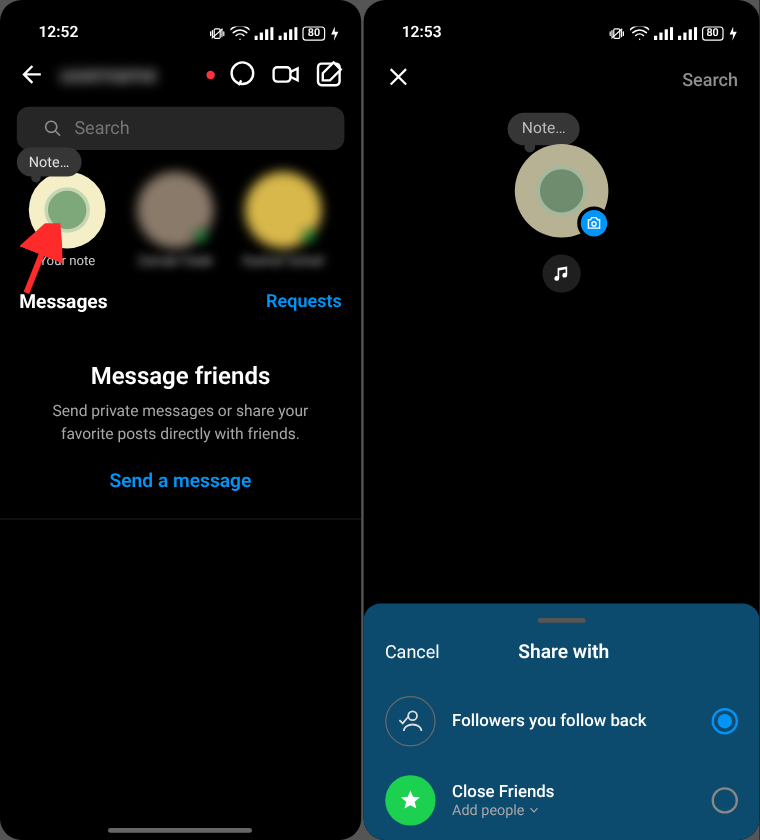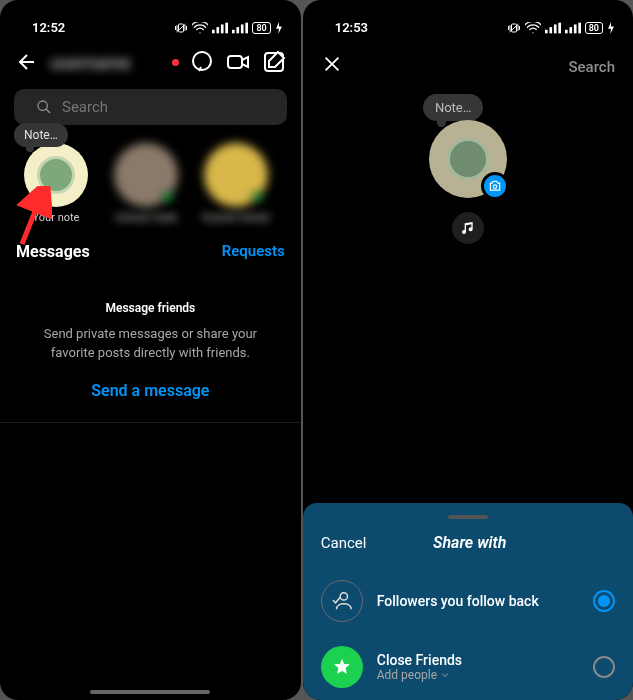--- a/index.html
+++ b/index.html
@@ -38,21 +38,21 @@
 
   .arrow-annot { position:absolute; top:186px; left:12px; z-index:5; color:#ff2a2a; }
 
   
   .dm-tabs { display:flex; justify-content:space-between; padding: 12px 16px 4px; }
   .dm-tabs .msgs { font-weight:700; font-size:16px; }
   .dm-tabs .req  { font-weight:600; font-size:15px; color:#0095f6; }
 
   
   .empty-state { text-align:center; padding: 36px 28px 22px; }
-  .empty-state h2 { font-size:12px; font-weight:600; margin-bottom:10px; }
+  .empty-state h2 { font-size:20px; font-weight:600; margin-bottom:10px; }
   .empty-state p  { font-size:13px; color:#a8a8a8; line-height:1.45; margin-bottom:18px; }
   .empty-state .cta { color:#0095f6; font-weight:600; font-size:16px; }
 
   .divider { height:1px; background:#1c1c1c; }
 
   
   .home-ind { position:absolute; bottom:6px; left:50%; transform:translateX(-50%); width:120px; height:4px; background:#666; border-radius:4px; }
 
   
   .note-header { display:flex; justify-content:space-between; align-items:center; padding:14px 18px; }
@@ -65,21 +65,21 @@
   .camera-badge { position:absolute; bottom:-2px; right:-2px; width:28px; height:28px; background:#0095f6; border:3px solid #000; border-radius:50%; display:flex; align-items:center; justify-content:center; }
   .note-center .bubble { position:absolute; top:-26px; left:-6px; background:#363636; color:#bdbdbd; font-size:13px; padding:6px 12px; border-radius:14px; }
   .note-center .bubble::after { content:""; position:absolute; bottom:-6px; left:14px; width:9px; height:9px; background:#363636; border-radius:50%; }
   .music-badge { margin-top:14px; width:32px; height:32px; background:#1f1f1f; border-radius:50%; display:flex; align-items:center; justify-content:center; }
 
   
   .sheet { position:absolute; bottom:0; left:0; right:0; background:#0c4a6e; border-top-left-radius:14px; border-top-right-radius:14px; padding: 8px 0 0; }
   .sheet-handle { width:40px; height:4px; background:#555; border-radius:4px; margin:4px auto 8px; }
   .sheet-head { display:flex; align-items:center; padding: 6px 18px 16px; }
   .sheet-head .cancel { font-size:15px; color:#fff; flex:0 0 auto; }
-  .sheet-head .title  { flex:1; text-align:center; font-size:16px; font-weight:600; margin-left:-42px;font-style:italic; }
+  .sheet-head .title  { flex:1; text-align:center; font-size:16px; font-weight:600; margin-left:-42px; }
 
   .option { display:flex; align-items:center; padding: 12px 18px; gap:14px; }
   .opt-icon { width:42px; height:42px; border-radius:50%; display:flex; align-items:center; justify-content:center; }
   .opt-icon.gray { border:1.5px solid #6a6a6a; }
   .opt-icon.green { background:#1cd14f; }
   .opt-text { flex:1; }
   .opt-text .primary { font-size:14px; font-weight:500; }
   .opt-text .secondary { font-size:12px; color:#a8a8a8; display:flex; align-items:center; gap:2px; }
   .radio-outer { width:22px; height:22px; border:2px solid #888; border-radius:50%; display:flex; align-items:center; justify-content:center; }
   .radio-outer.sel { border-color:#0095f6; }

